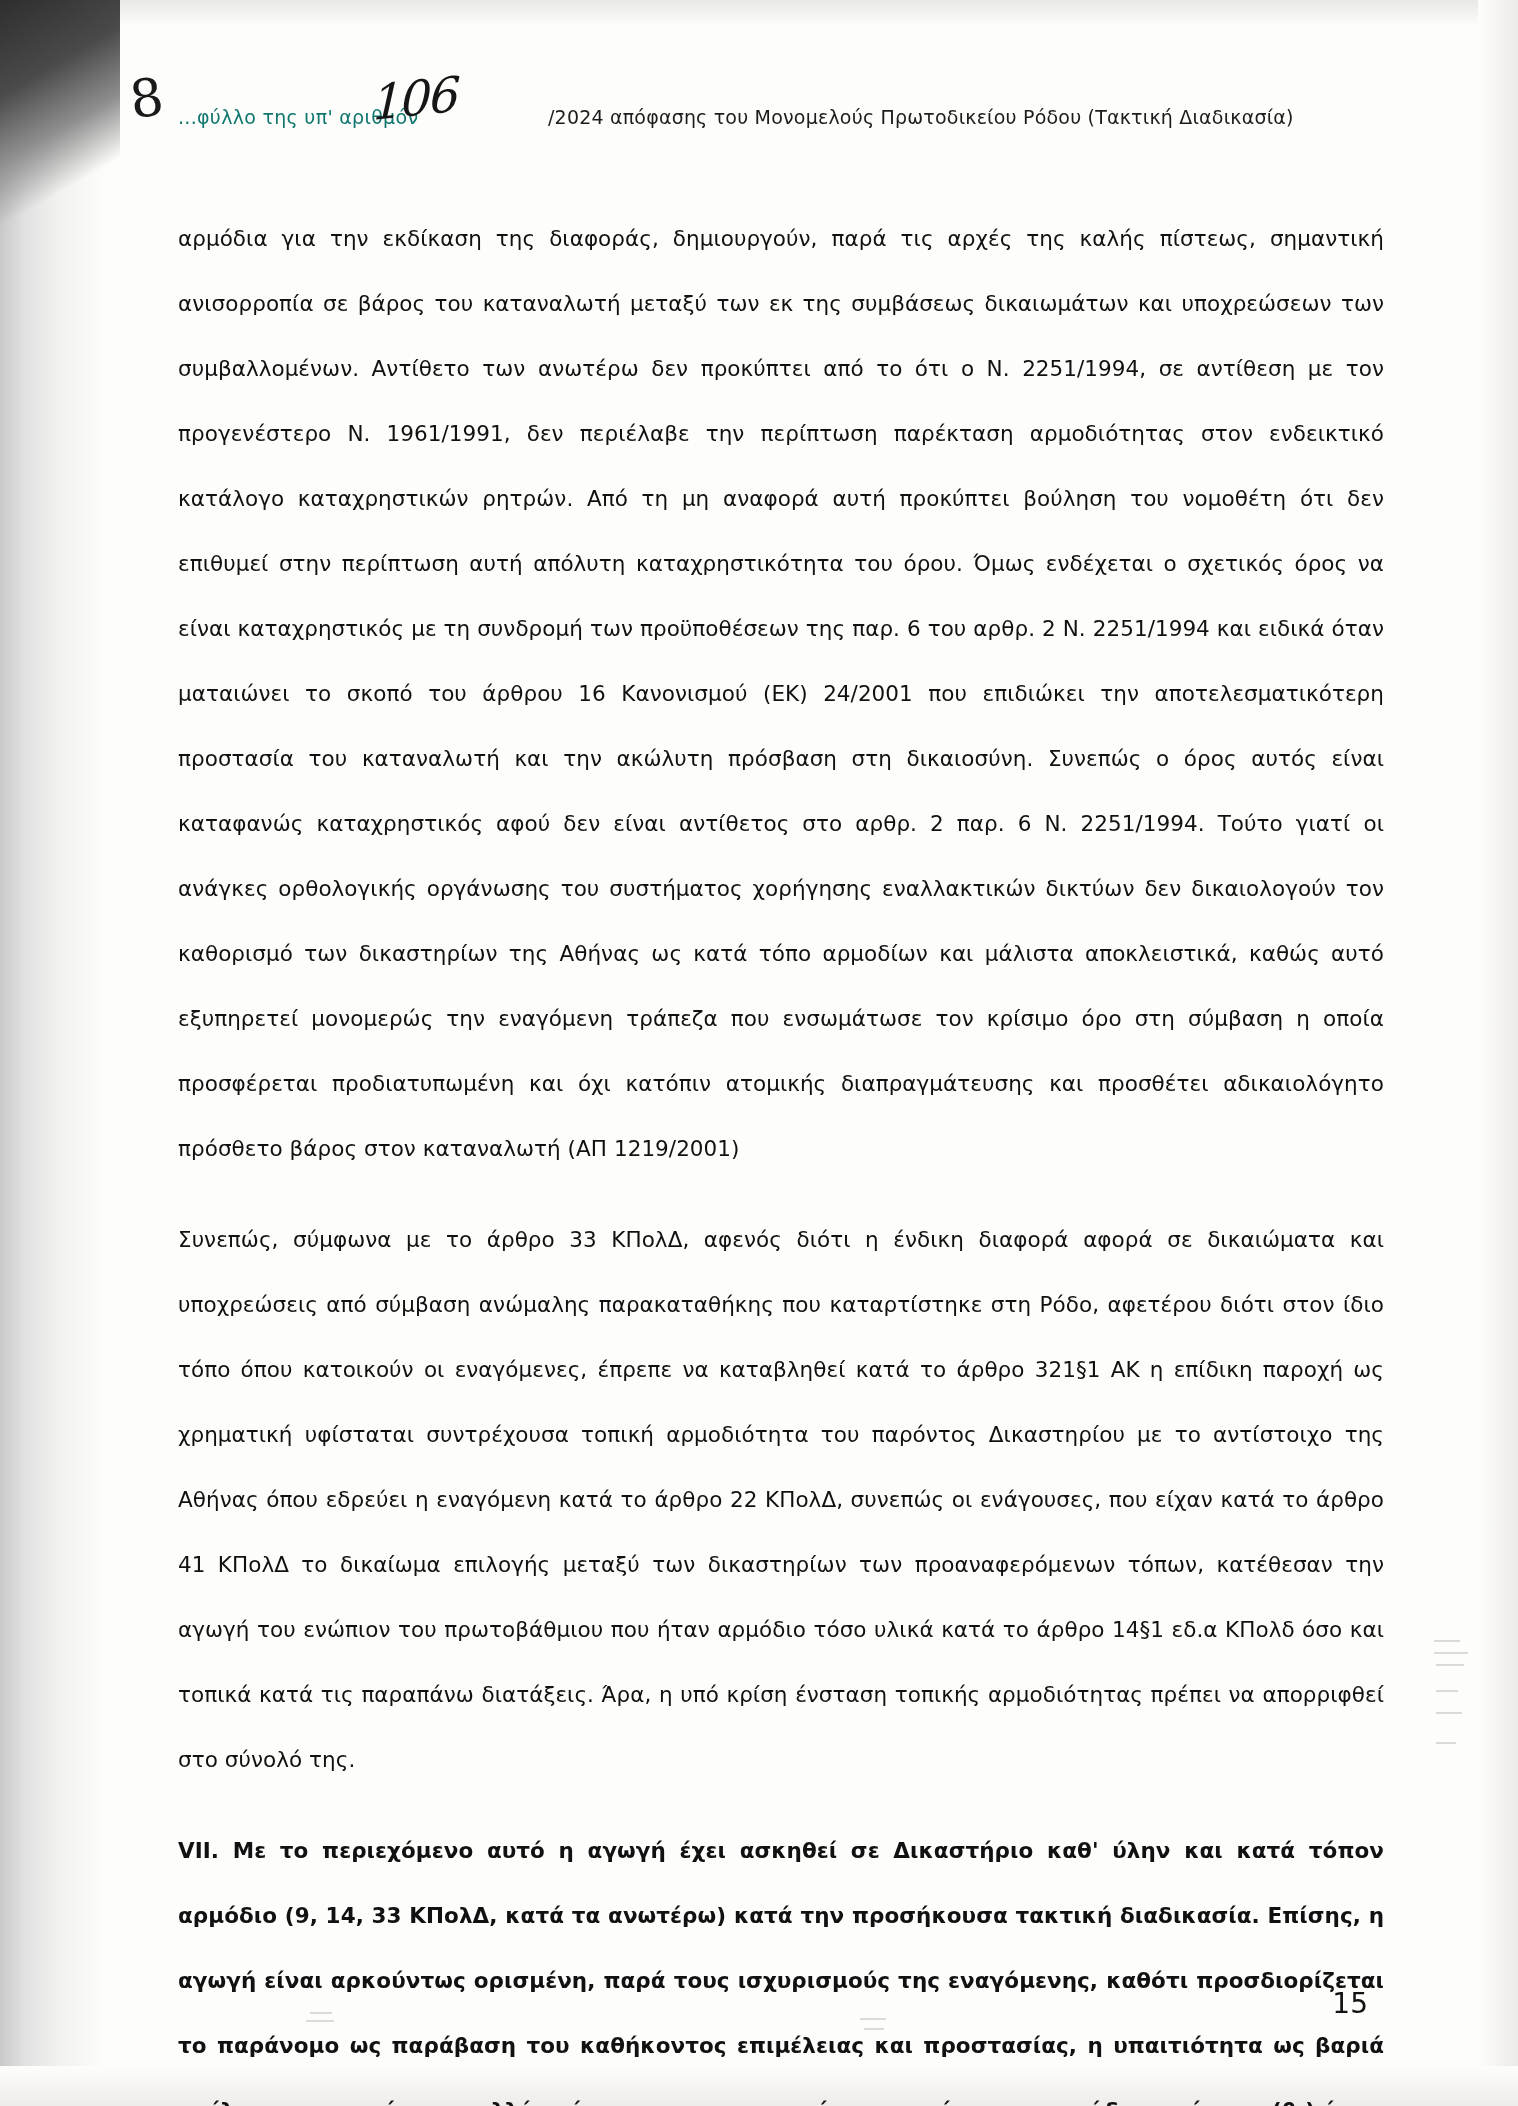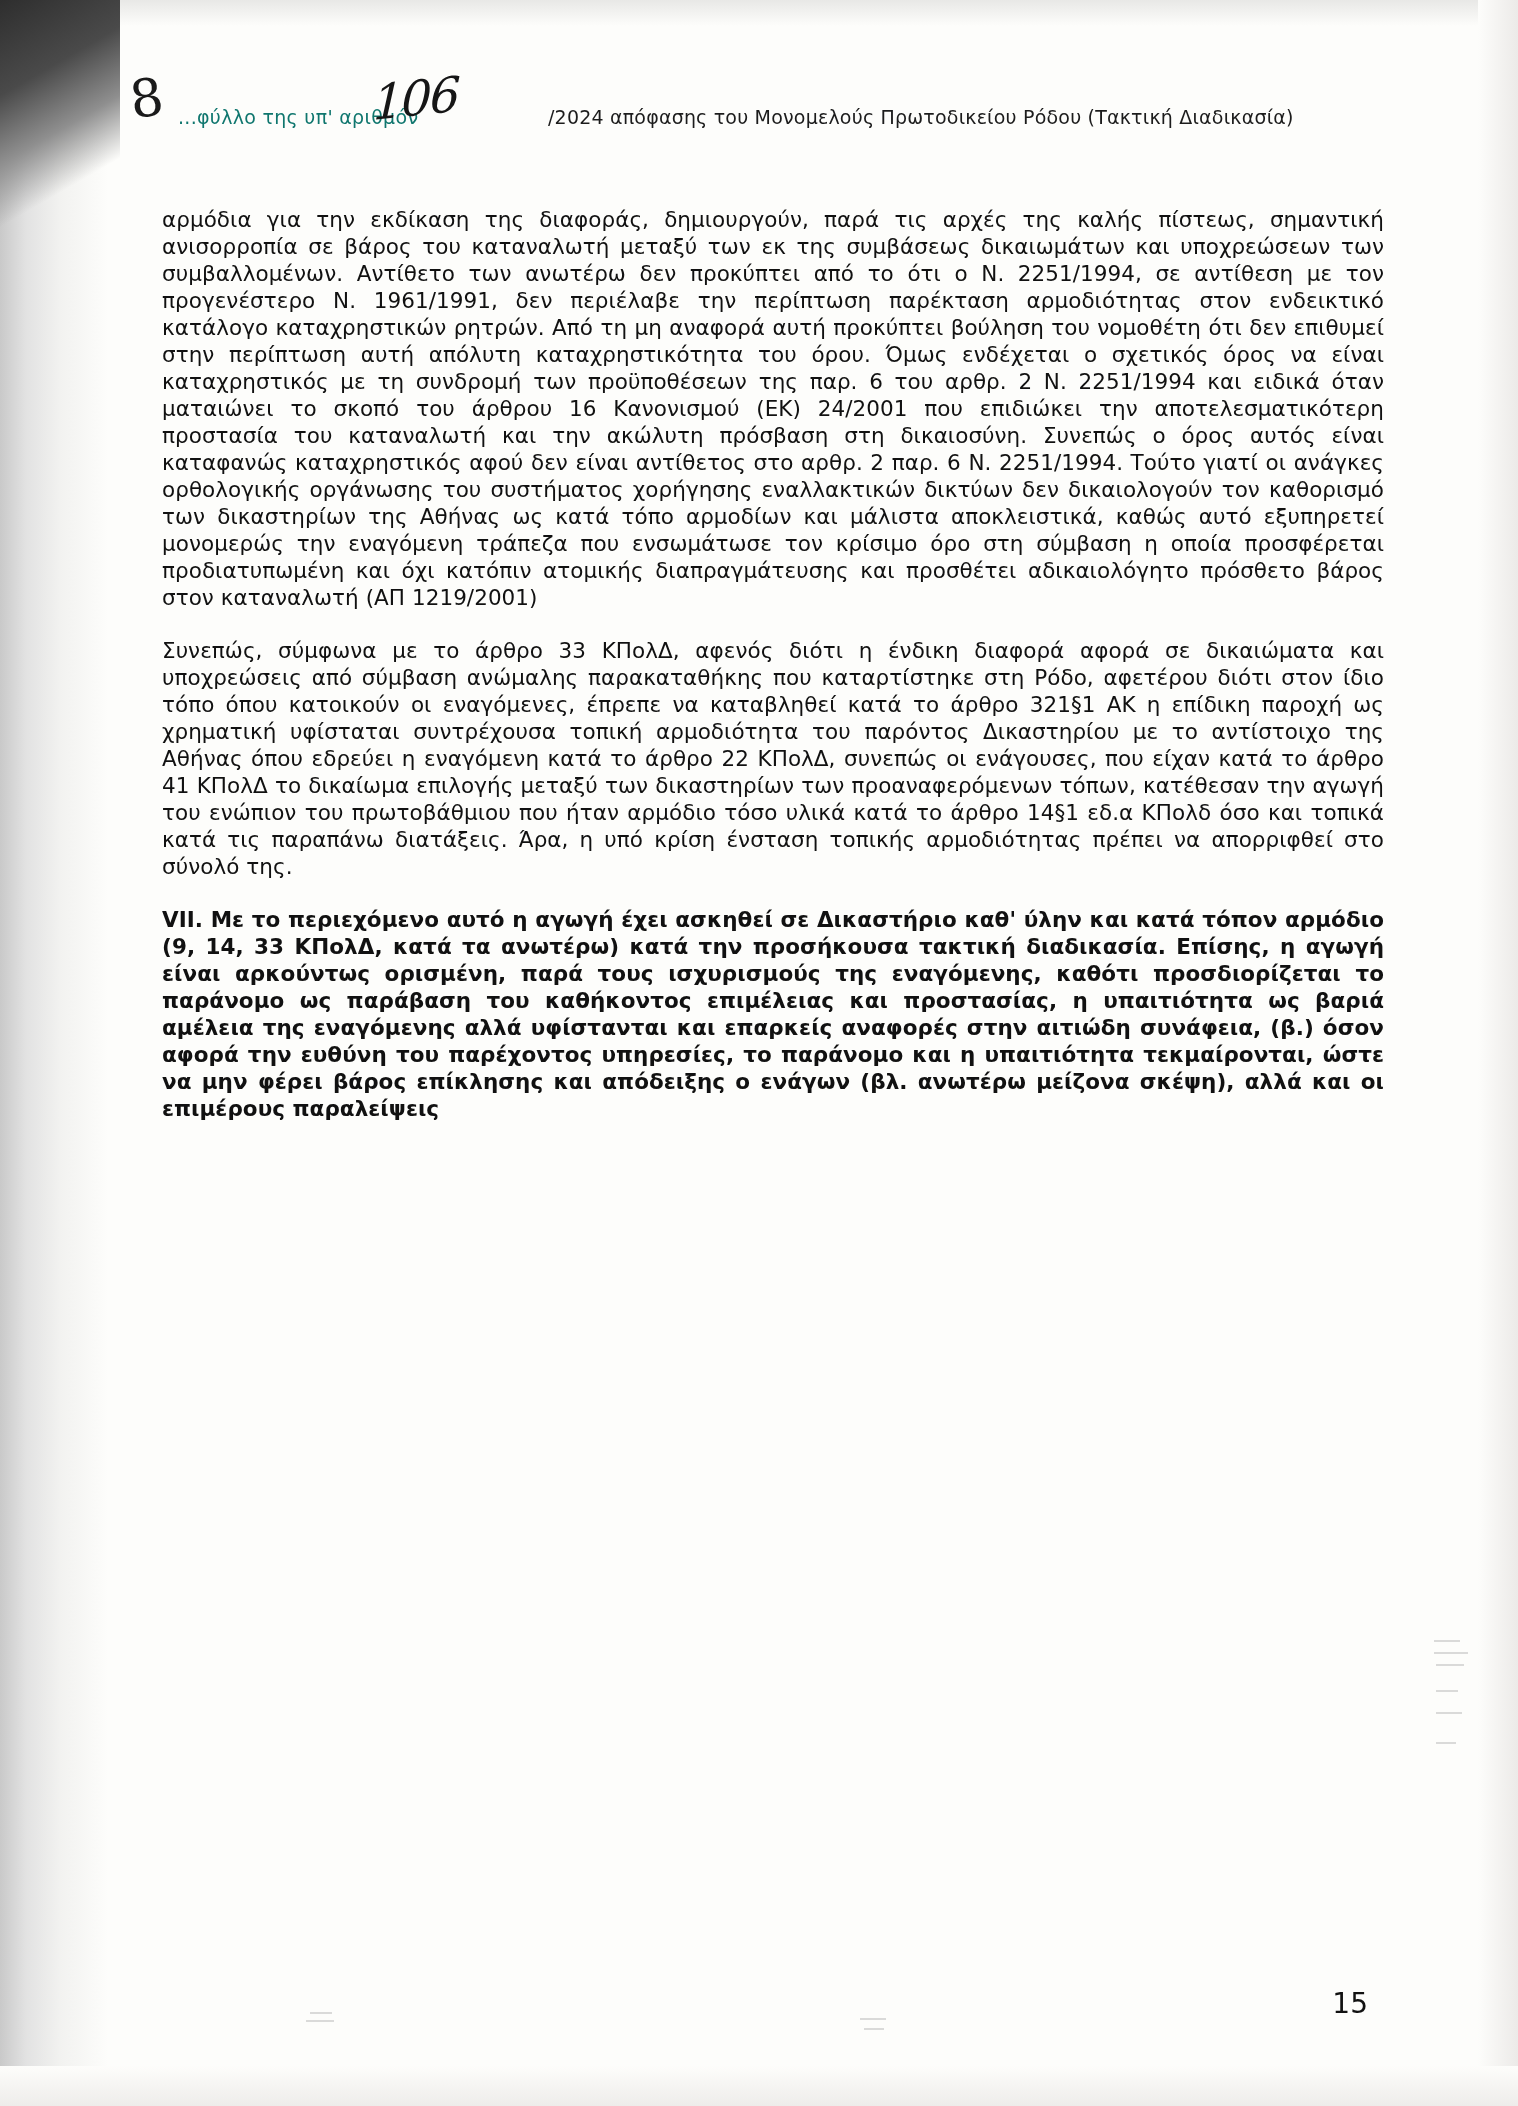--- a/index.html
+++ b/index.html
@@ -103,23 +103,23 @@
   }
 
   
   .body-col {
     position: absolute;
     left: 162px;
     top: 206px;
     width: 1222px;
   }
   p.para {
-    margin: 0 0 26px 0;
+    margin: 0 0 26px 16px;
     font-size: 21.5px;
-    line-height: 27px;
+    line-height: 65px;
     color: #111111;
     text-align: justify;
     text-justify: inter-word;
     letter-spacing: 0.05px;
   }
   p.para:last-child { margin-bottom: 0; font-weight: bold; }
 
   .page-number {
     position: absolute;
     right: 150px;

